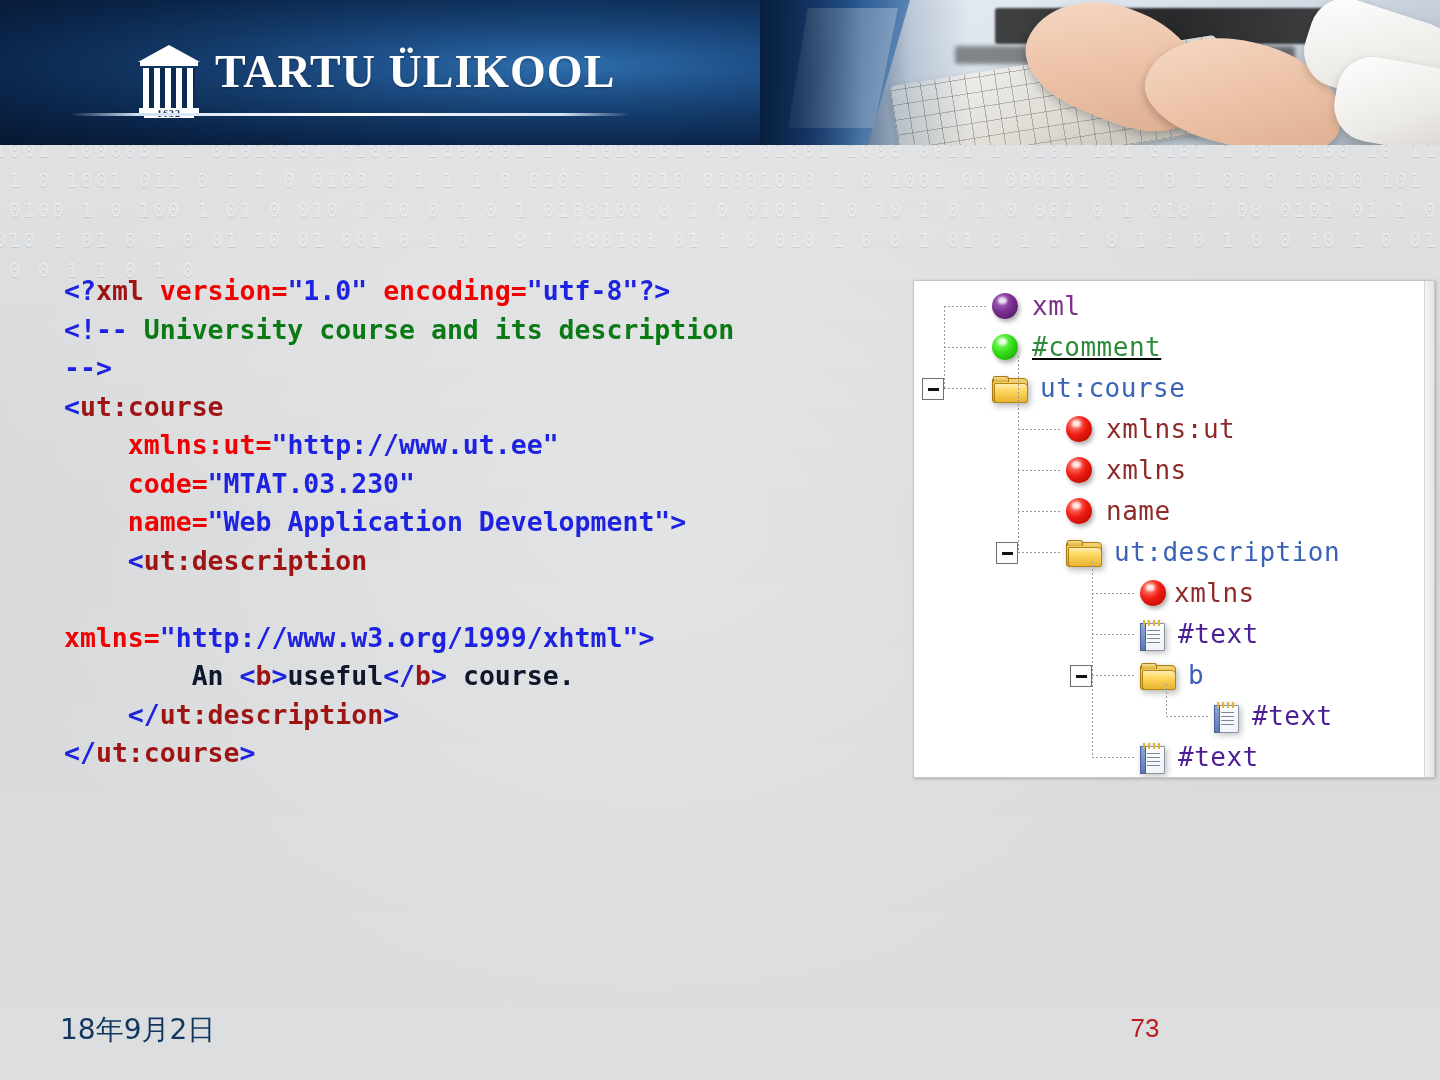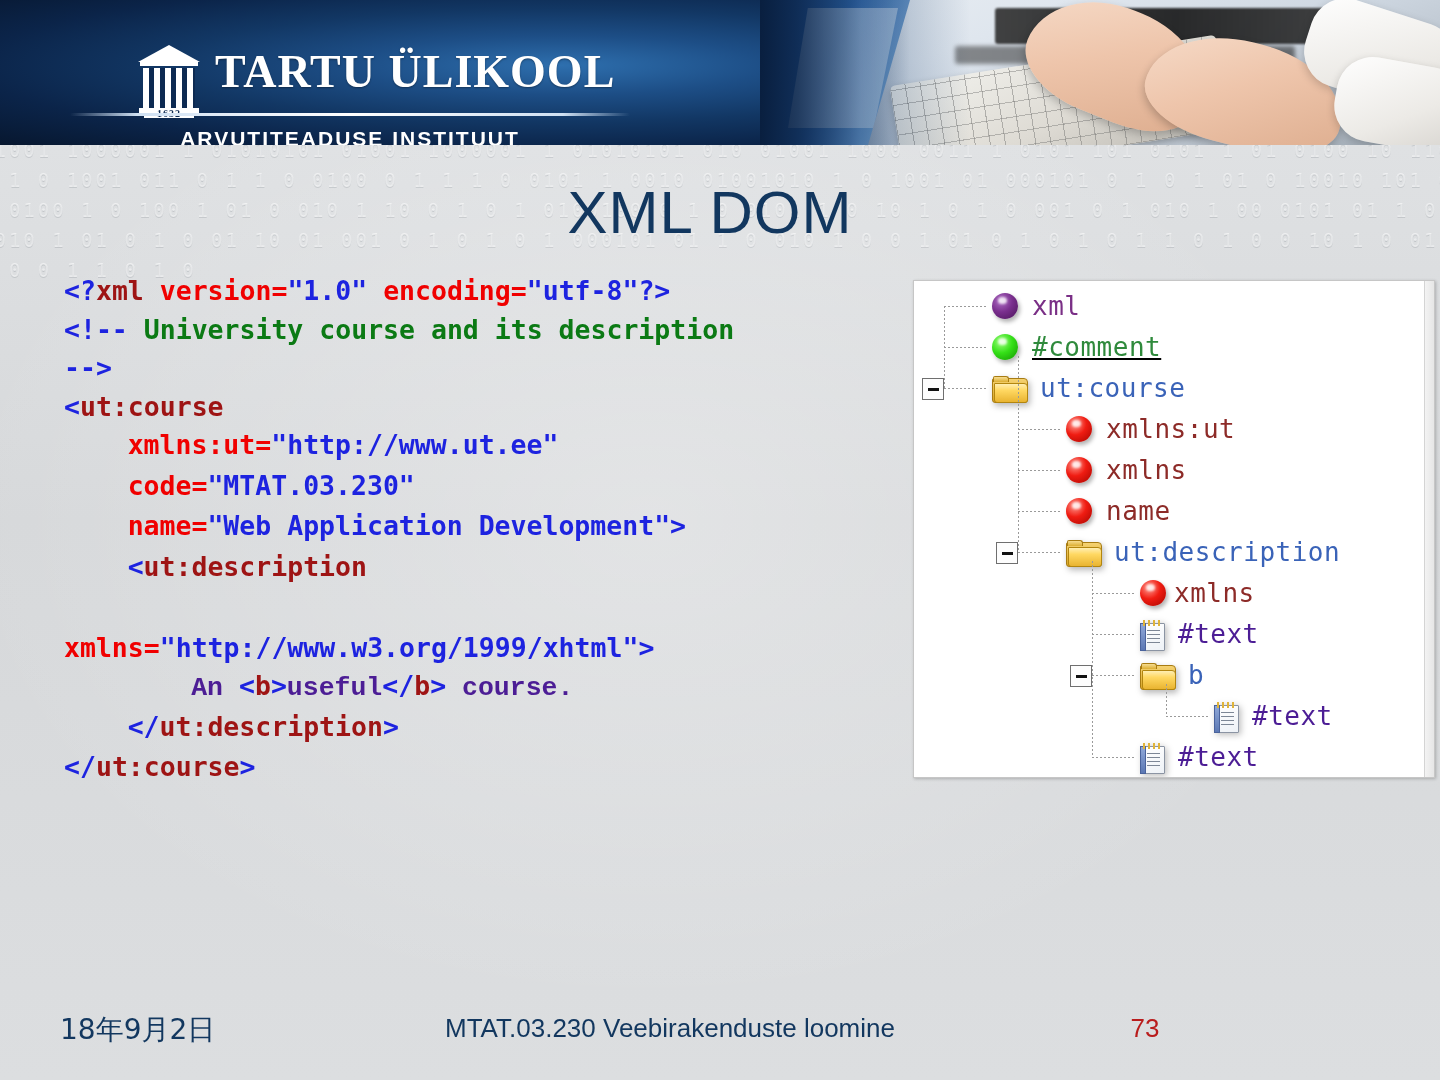--- a/index.html
+++ b/index.html
@@ -156,21 +156,21 @@
     font-family:"DejaVu Sans Mono",monospace;
     font-size:26.5px;line-height:38.5px;font-weight:bold;
     white-space:pre;
   }
   .code .ln{display:block;}
   .br{color:#1d23e0;}        
   .tag{color:#9e1414;}       
   .att{color:#f00000;}       
   .val{color:#1d23e0;}       
   .cmt{color:#0b7a14;}       
-  .txt{color:#4c1d95;font-family:Liberation Mono, monospace;}       
+  .txt{color:#0f172a;}       
 
   
   .tree-panel{
     position:absolute;left:913px;top:280px;width:520px;height:496px;
     background:#ffffff;
     border:1px solid #c6c6c6;
     box-shadow:1px 1px 3px rgba(0,0,0,.22);
     overflow:hidden;
   }
   .tree-scroll{
@@ -318,25 +318,23 @@
       <div class="crest">
         <div class="crest-roof"></div>
         <div class="crest-arch"></div>
         <div class="crest-cols"></div>
         <div class="crest-base"></div>
         <div class="crest-base2"></div>
         <div class="crest-year">1632</div>
       </div>
       <div class="logo-name">TARTU ÜLIKOOL</div>
       <div class="logo-rule"></div>
-      <div class="logo-sub">ARVUTITEADUSE INSTITUUT</div>
     </div>
   </div>
 
-  <div class="title">XML DOM</div>
 
   <div class="code" id="code-block"><div class="ln"><span class="br">&lt;?</span><span class="tag">xml </span><span class="att">version=</span><span class="val">"1.0" </span><span class="att">encoding=</span><span class="val">"utf-8"</span><span class="br">?&gt;</span></div><div class="ln"><span class="br">&lt;!-- </span><span class="cmt">University course and its description</span></div><div class="ln"><span class="br">--&gt;</span></div><div class="ln"><span class="br">&lt;</span><span class="tag">ut:course</span></div><div class="ln"><span class="txt">    </span><span class="att">xmlns:ut=</span><span class="val">"http://www.ut.ee"</span></div><div class="ln"><span class="txt">    </span><span class="att">code=</span><span class="val">"MTAT.03.230"</span></div><div class="ln"><span class="txt">    </span><span class="att">name=</span><span class="val">"Web Application Development"</span><span class="br">&gt;</span></div><div class="ln"><span class="txt">    </span><span class="br">&lt;</span><span class="tag">ut:description</span></div><div class="ln"><span class="txt"> </span></div><div class="ln"><span class="att">xmlns=</span><span class="val">"http://www.w3.org/1999/xhtml"</span><span class="br">&gt;</span></div><div class="ln"><span class="txt">        An </span><span class="br">&lt;</span><span class="tag">b</span><span class="br">&gt;</span><span class="txt">useful</span><span class="br">&lt;/</span><span class="tag">b</span><span class="br">&gt;</span><span class="txt"> course.</span></div><div class="ln"><span class="txt">    </span><span class="br">&lt;/</span><span class="tag">ut:description</span><span class="br">&gt;</span></div><div class="ln"><span class="br">&lt;/</span><span class="tag">ut:course</span><span class="br">&gt;</span></div></div>
 
   <div class="tree-panel">
     <div class="tree" id="dom-tree">
         <div class="dotline-h" style="left: 30px; top: 25px; width: 44px;"></div>
         <div class="node" style="left: 78px; top: 6px;">
           <div class="sphere sph-purple"></div>
           <span class="label lbl-xml" style="margin-left: 14px;">xml</span>
         </div>
@@ -434,17 +432,16 @@
         <div class="dotline-v" style="left: 30px; top: 25px; height: 82px;"></div>
         <div class="dotline-v" style="left: 104px; top: 75px; height: 196px;"></div>
         <div class="dotline-v" style="left: 178px; top: 280px; height: 196px;"></div>
         <div class="dotline-v" style="left: 252px; top: 403px; height: 32px;"></div>
       </div>
     <div class="tree-scroll"></div>
   </div>
 
   <div class="footer">
     <div class="f-date">18年9月2日</div>
-    <div class="f-center">MTAT.03.230 Veebirakenduste loomine</div>
     <div class="f-page">73</div>
   </div>
 
 </div>
 
 </body></html>

